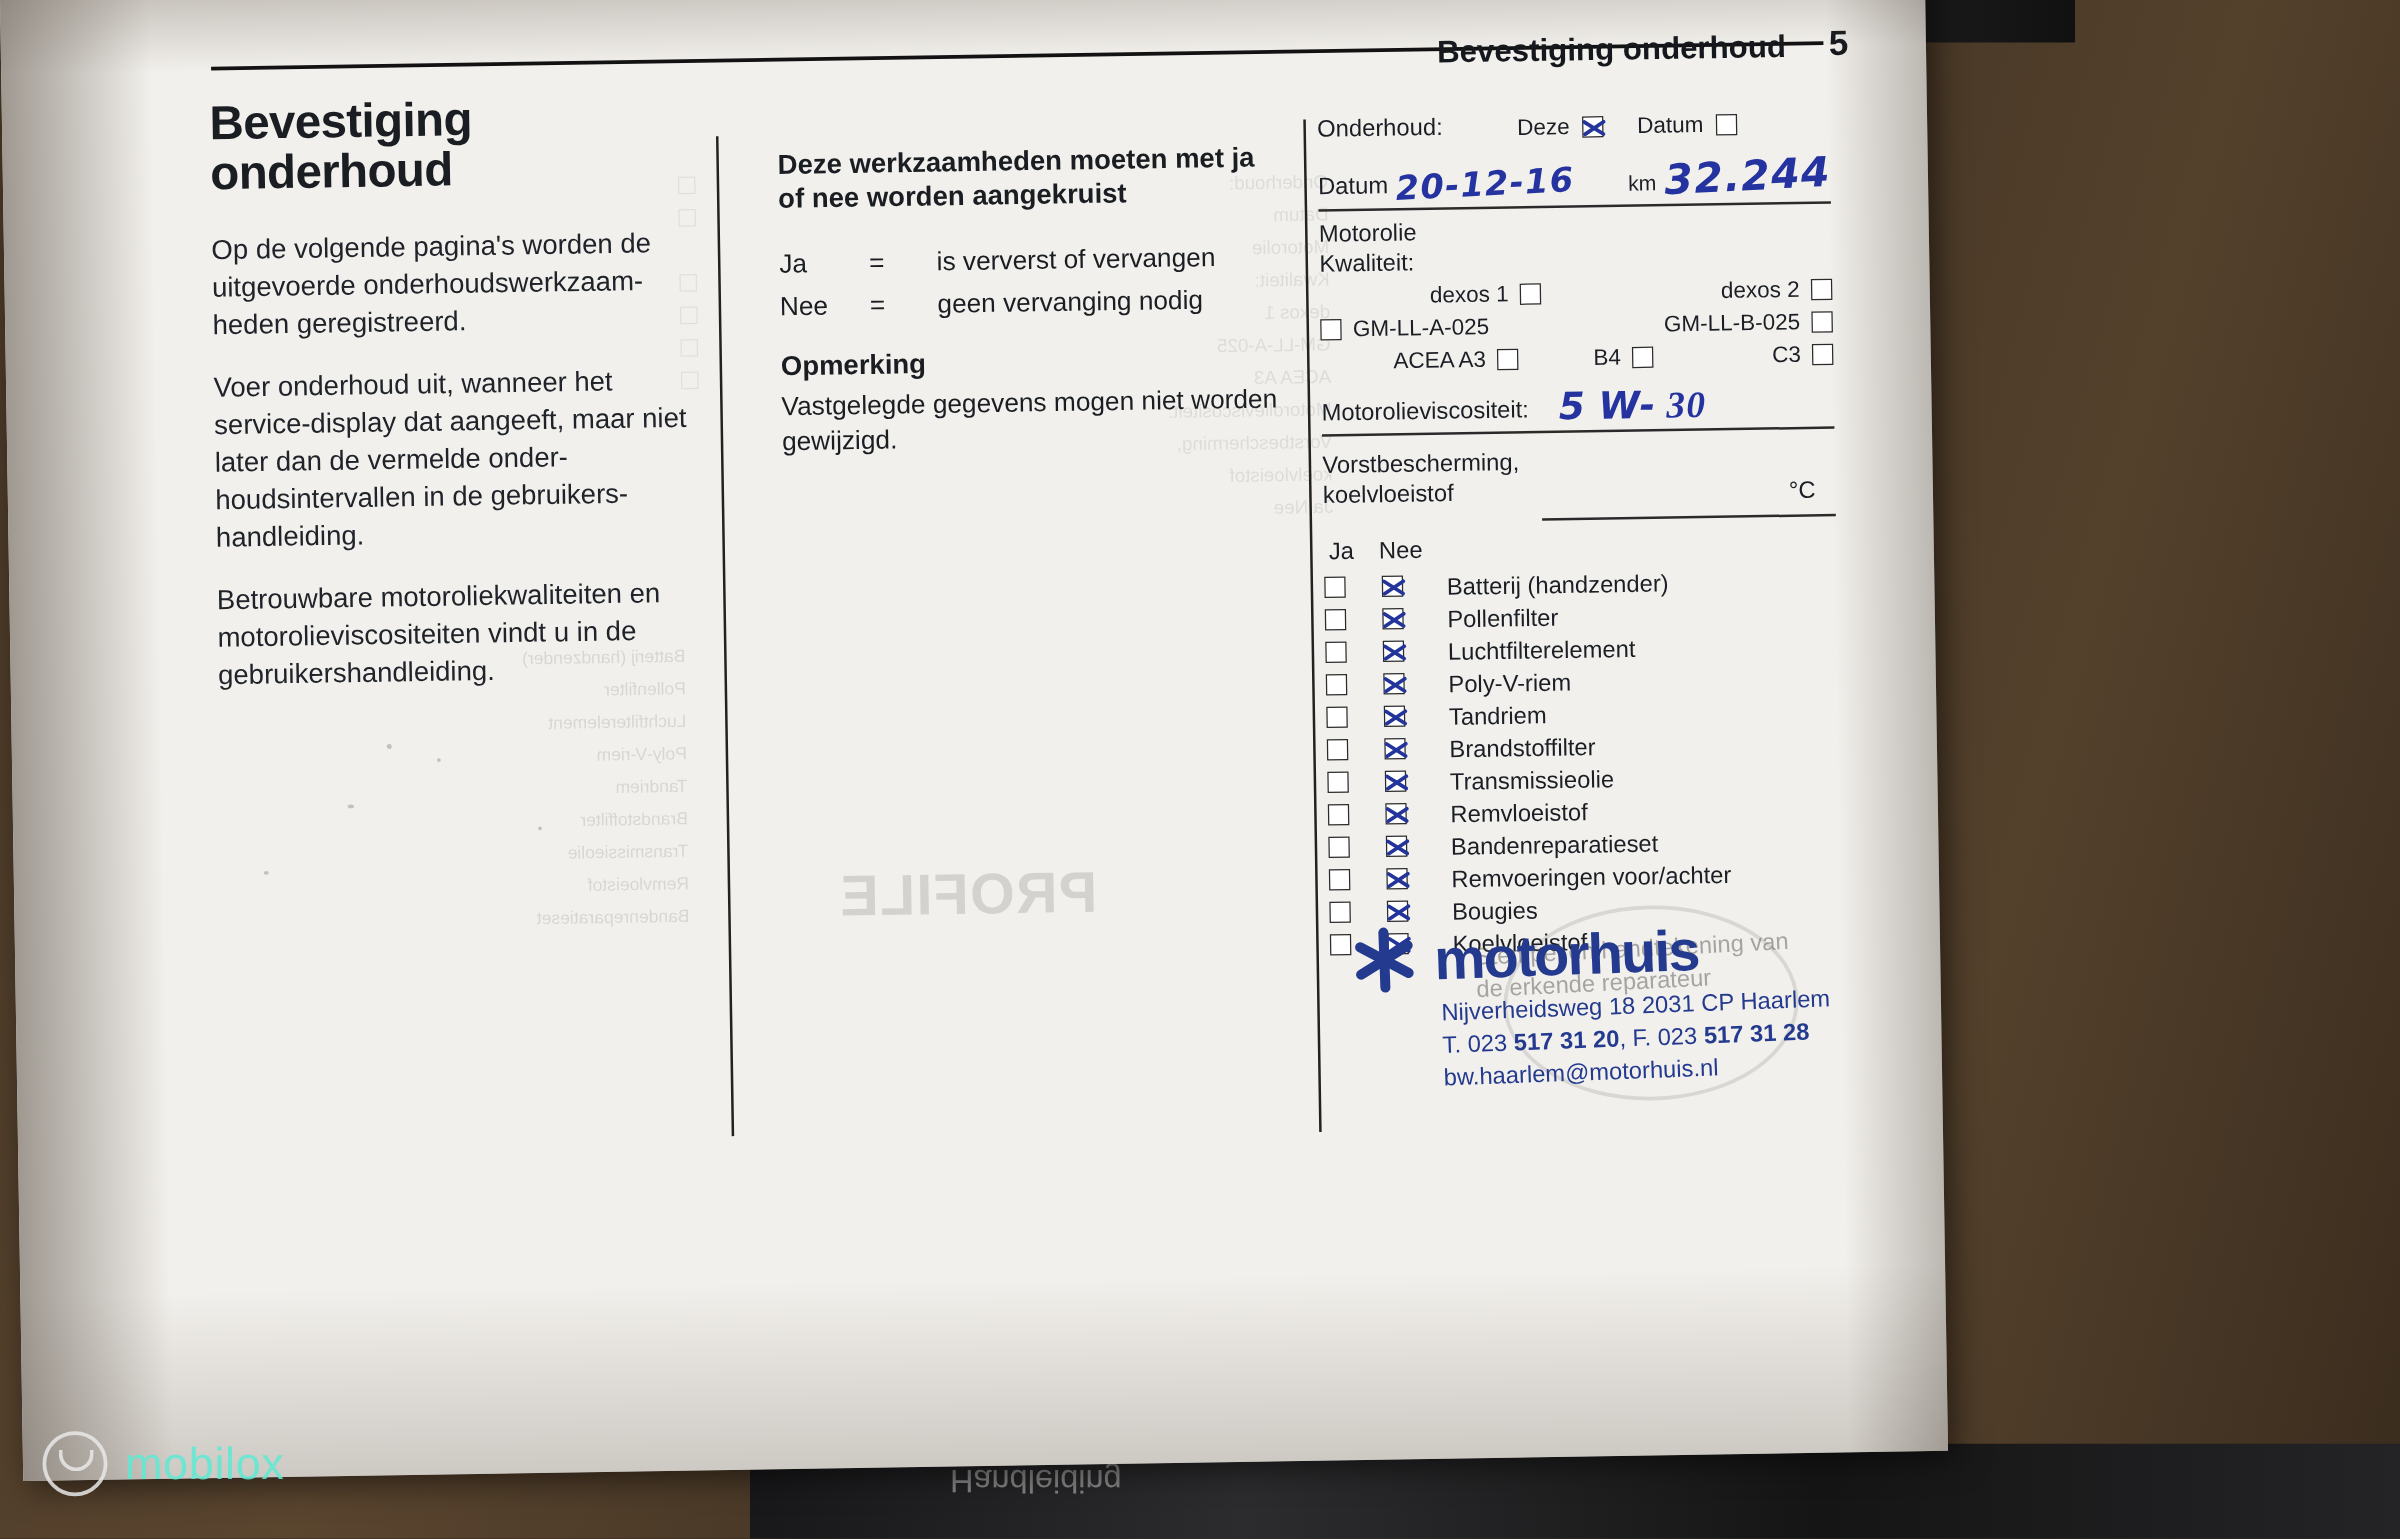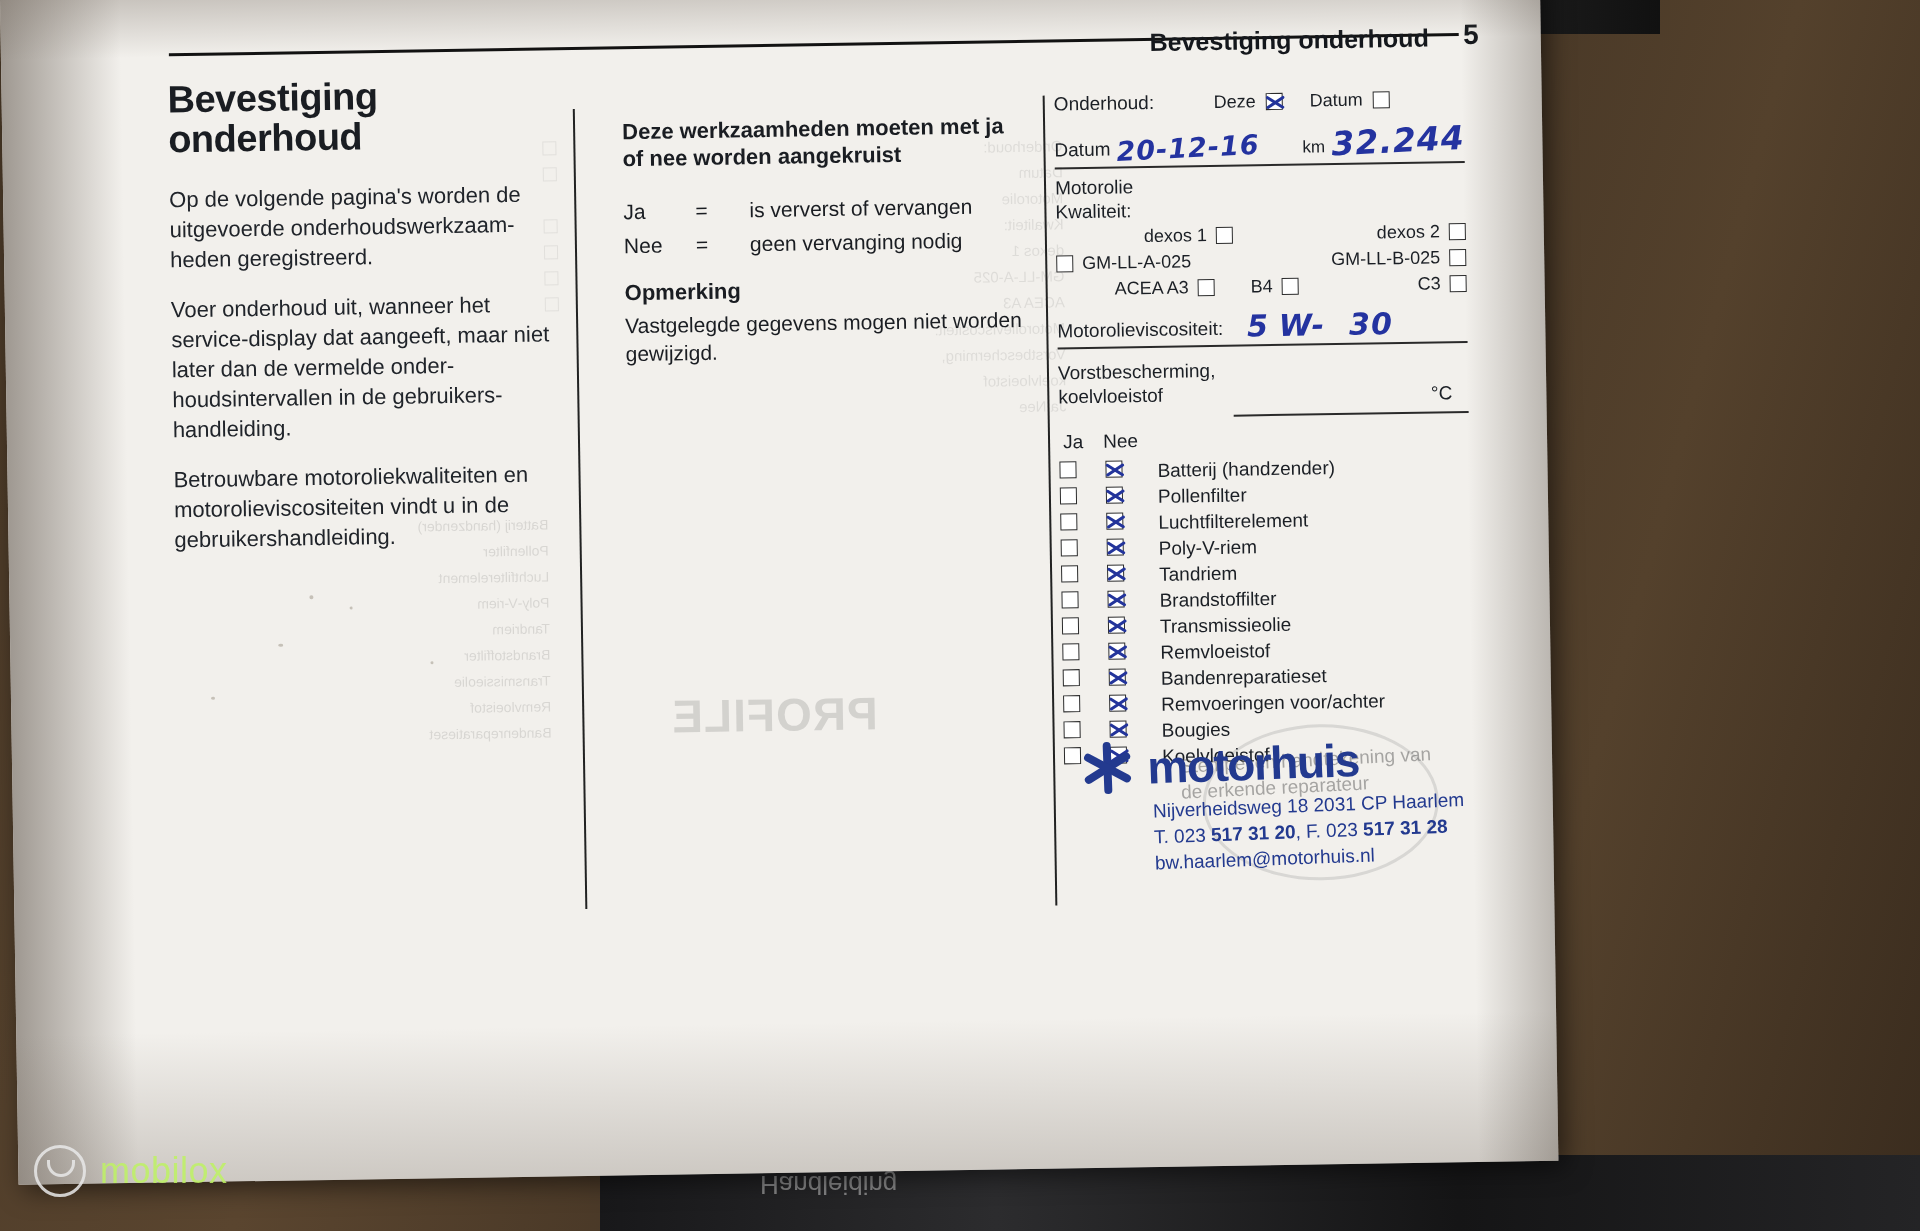--- a/index.html
+++ b/index.html
@@ -273,21 +273,21 @@
     opacity: .85;
   }
   .watermark .wm-circle {
     width: 46px; height: 46px; border-radius: 50%; border: 3px solid #e9e9e9;
     position: relative;
   }
   .watermark .wm-circle::after {
     content: ""; position: absolute; left: 10px; top: 12px; width: 22px; height: 14px;
     border: 3px solid #e9e9e9; border-top: none; border-radius: 0 0 14px 14px;
   }
-  .watermark .wm-text { font-size: 36px; color: #bef264; letter-spacing: .5px; }
+  .watermark .wm-text { font-size: 36px; color: #5eead4; letter-spacing: .5px; }
 
   
   .speck { position: absolute; background: #9a9183; border-radius: 50%; opacity: .5; }
 </style>
 </head>
 <body>
 
 <div id="stage">
 
   <div class="bg-wood"></div>
@@ -436,35 +436,35 @@
           <span>GM-LL-B-025</span>
           <span class="box"></span>
         </span>
       </div>
 
       <div class="kwrow">
         <span class="cell" style="margin-left:58px;">
           <span>ACEA A3</span>
           <span class="box"></span>
         </span>
-        <span class="cell" style="margin-left:36px;">
+        <span class="cell" style="margin-left:60px;">
           <span>B4</span>
           <span class="box"></span>
         </span>
         <span class="cell right">
           <span>C3</span>
           <span class="box"></span>
         </span>
       </div>
 
       <div class="visc-row">
         <span class="vlabel">Motorolieviscositeit:</span>
         <span class="vval hand">5</span>
         <span class="vval hand" style="margin-left:10px;">W-</span>
-        <span class="vval hand" style="margin-left:24px;">30</span>
+        <span class="vval hand" style="margin-left:8px;font-family:Liberation Serif, serif;">30</span>
       </div>
 
       <div class="vorst">
         <div>Vorstbescherming,</div>
         <div>koelvloeistof</div>
         <span class="deg">°C</span>
         <span class="vline"></span>
       </div>
 
       <div class="janee">

